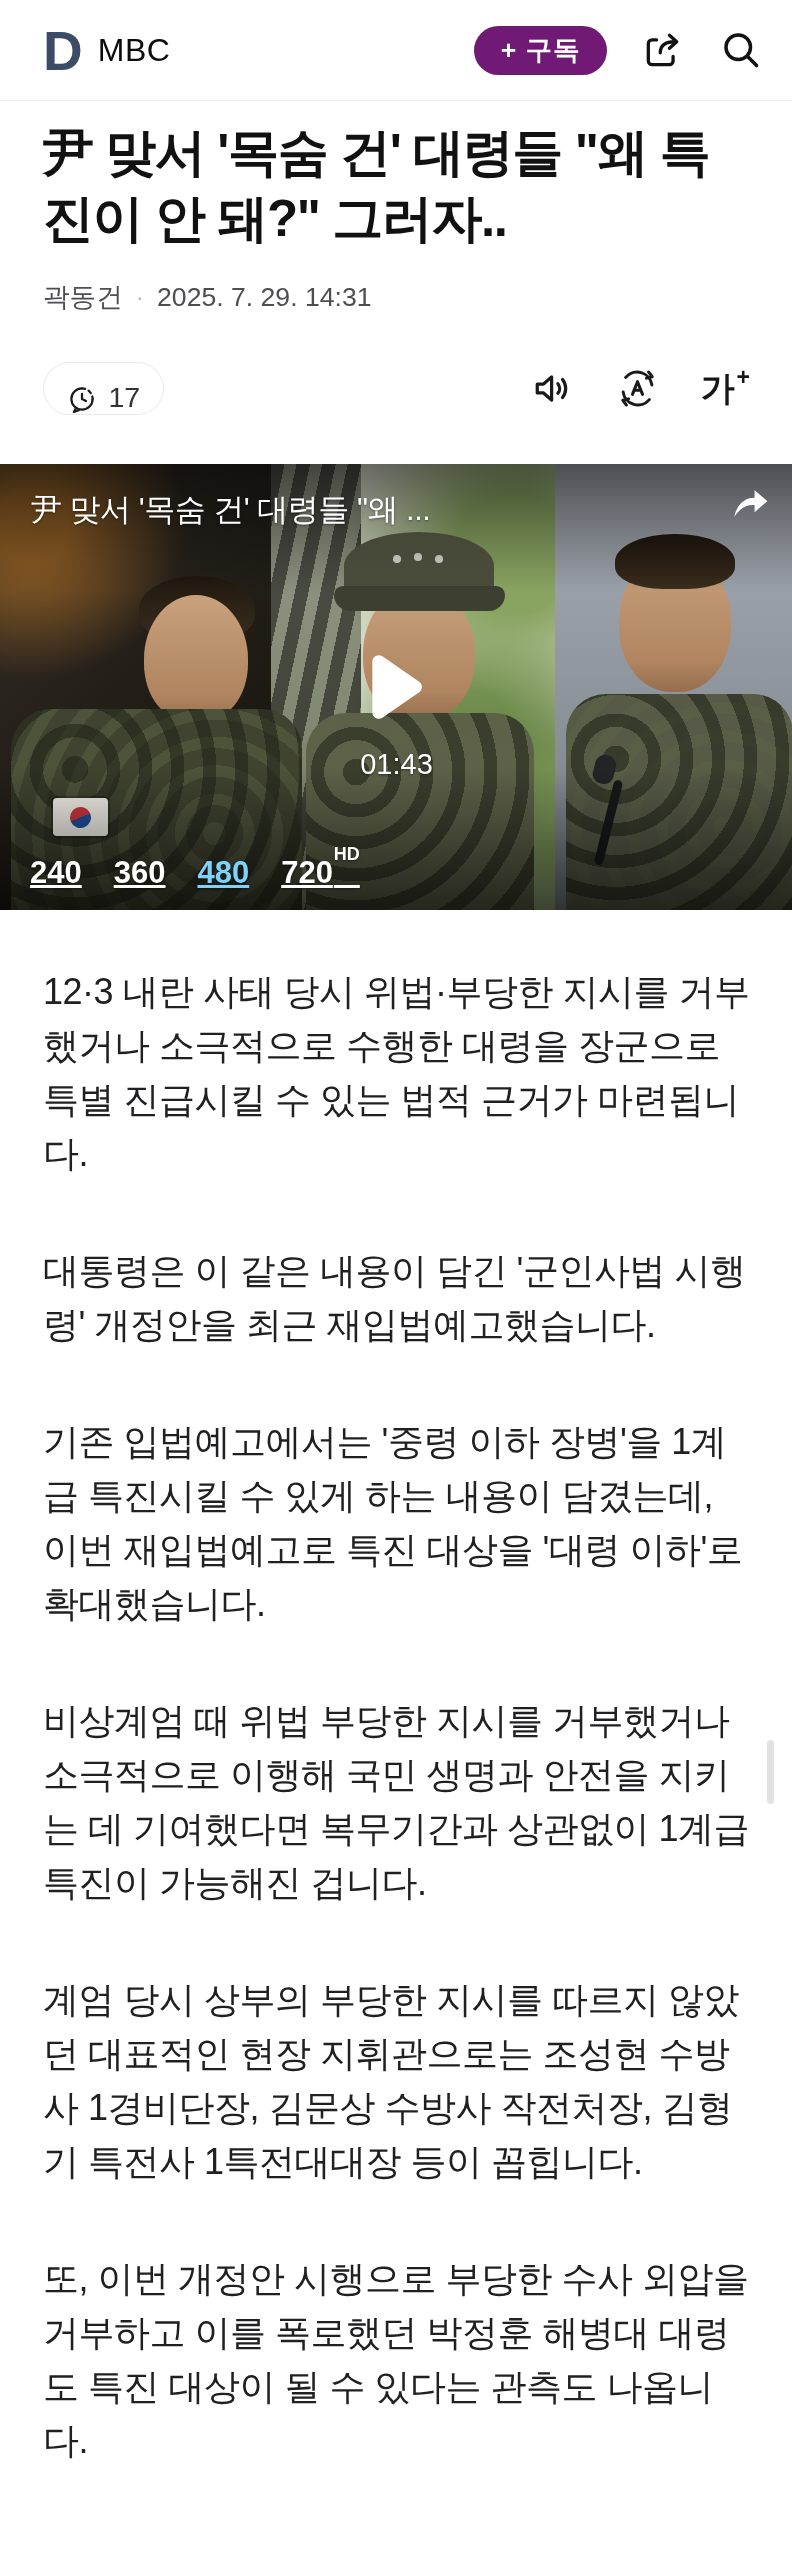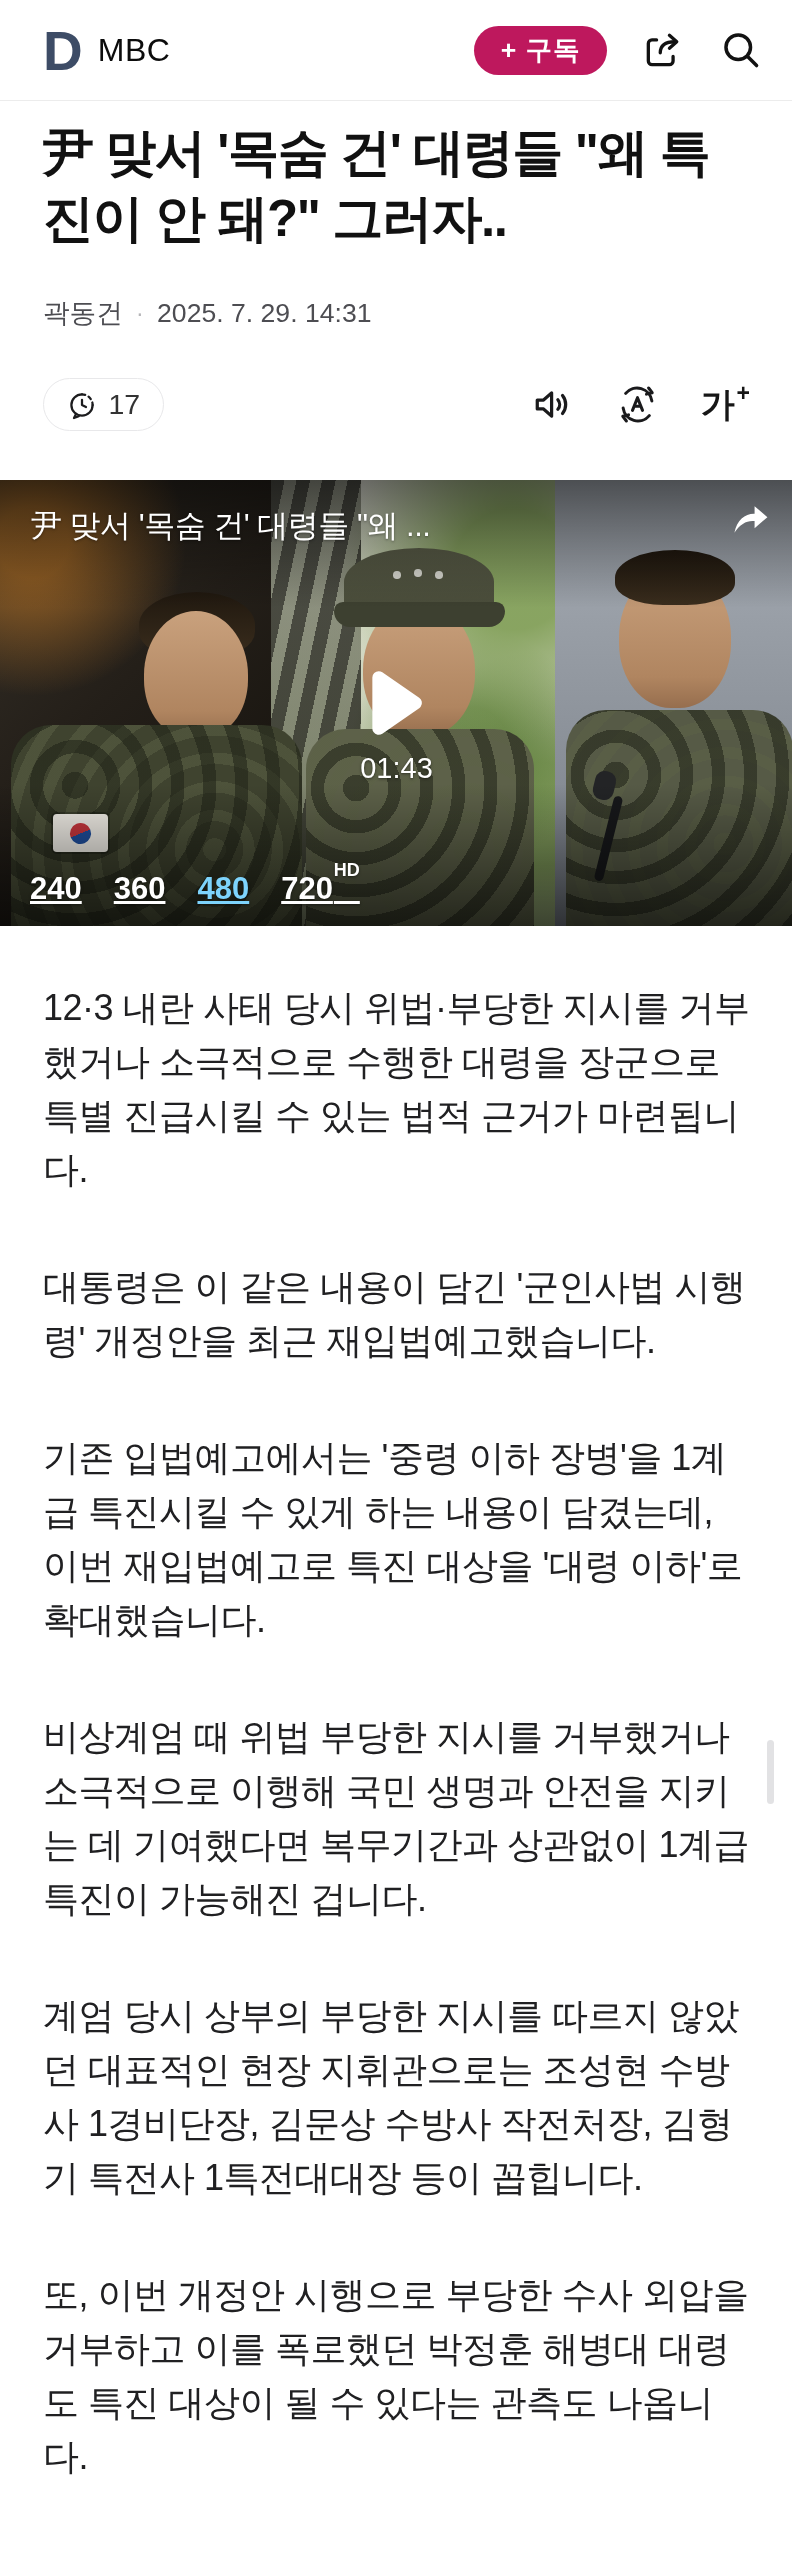--- a/index.html
+++ b/index.html
@@ -5,32 +5,32 @@
   * { margin:0; padding:0; box-sizing:border-box; }
   html,body { background:#ffffff; }
   body { font-family:"Liberation Sans","DejaVu Sans",sans-serif; }
   .page { position:relative; width:793px; height:2576px; background:#fff; overflow:hidden; }
 
   
   .hdr { position:relative; height:101px; border-bottom:0.9px solid #ececec; display:flex; align-items:center; padding:0 30px 0 43px; }
   .logo-d { font-size:55px; font-weight:900; color:#3d4c66; line-height:1; letter-spacing:-1.9px; margin-top:3.8px; }
   .logo-mbc { font-size:32px; font-weight:400; color:#0c0c0c; margin-left:17px; letter-spacing:0.5px; }
   .hdr-right { margin-left:auto; display:flex; align-items:center; gap:34px; }
-  .subscribe { height:49px; padding:0 26.6px; background:#be185d; border:none; border-radius:25px;
+  .subscribe { height:49px; padding:0 26.6px; background:#701a75; border:none; border-radius:25px;
                color:#fff; font-size:26.6px; font-weight:600; display:flex; align-items:center; cursor:pointer;
                font-family:inherit; letter-spacing:0.9px; }
   .hicon { width:44px; height:44px; display:block; color:#121212; cursor:pointer; }
 
   
   .title { margin:19px 43px 0; font-size:51px; line-height:66px; font-weight:800; color:#111; letter-spacing:-1.4px; }
-  .byline { margin:43px 43px 0; font-size:26.6px; color:#4d4d52; display:flex; align-items:center; gap:13.3px; }
+  .byline { margin:27px 43px 0; font-size:26.6px; color:#4d4d52; display:flex; align-items:center; gap:13.3px; }
   .byline .dot { color:#b5b5b8; font-size:23px; }
 
   .actions { margin:47px 43px 0; display:flex; align-items:center; }
-  .cmt-badge { display:flex; align-items:center; gap:11.4px; height:53px; padding:0 23px;
+  .cmt-badge { display:flex; align-items:flex-end; gap:11.4px; height:53px; padding:0 23px;
                border:1.9px solid #e8e8ea; border-radius:28.5px; background:#fff; cursor:pointer; }
   .cmt-badge svg { width:30px; height:30px; color:#1c1c1e; }
   .cmt-count { font-size:28.5px; color:#333; }
   .act-right { margin-left:auto; display:flex; align-items:center; gap:42px; }
   .aicon { width:43px; height:43px; color:#1a1a1c; cursor:pointer; display:block; }
   .fontsize { display:flex; align-items:flex-start; cursor:pointer; color:#161616; }
   .fontsize .ga { font-size:34px; font-weight:700; line-height:43px; }
   .fontsize .plus { font-size:23px; font-weight:800; line-height:21px; margin-left:1.9px; }
 
   
@@ -69,21 +69,21 @@
 
   .v-grad-top { position:absolute; left:0; right:0; top:0; height:128px;
     background:linear-gradient(180deg, rgba(0,0,0,.55), rgba(0,0,0,0)); }
   .v-grad-bot { position:absolute; left:0; right:0; bottom:0; height:142px;
     background:linear-gradient(0deg, rgba(0,0,0,.6), rgba(0,0,0,0)); }
 
   .v-title { position:absolute; left:31px; top:25px; color:#fff; font-size:31px; font-weight:500; letter-spacing:-0.5px;
              text-shadow:0 0.9px 2.8px rgba(0,0,0,.4); }
   .v-share { position:absolute; right:21px; top:17px; width:44px; height:44px; color:#fff; cursor:pointer; }
   .play { position:absolute; left:366px; top:184px; width:61px; height:78px; cursor:pointer; }
-  .duration { position:absolute; left:0; right:0; top:272px; text-align:center; color:#fff; font-size:29px;
+  .duration { position:absolute; left:0; right:0; top:284px; text-align:center; color:#fff; font-size:29px;
               text-shadow:0 0.9px 2.8px rgba(0,0,0,.5); }
   .qualities { position:absolute; left:30px; bottom:19px; display:flex; gap:32px; align-items:flex-end; }
   .q { color:#fff; font-size:31px; font-weight:700; cursor:pointer; text-shadow:0 0.9px 2.8px rgba(0,0,0,.5);text-decoration:underline; }
   .q.sel { color:#7dd3fc; }
   .q sup { font-size:18px; font-weight:800; position:relative; top:-11.4px; left:0.9px; }
 
   
   .body { margin-top:55px; padding:0 43px; }
   .body p { font-size:36px; line-height:54px; color:#202022; letter-spacing:-0.5px; margin-bottom:63px;
             word-break:break-all; }

